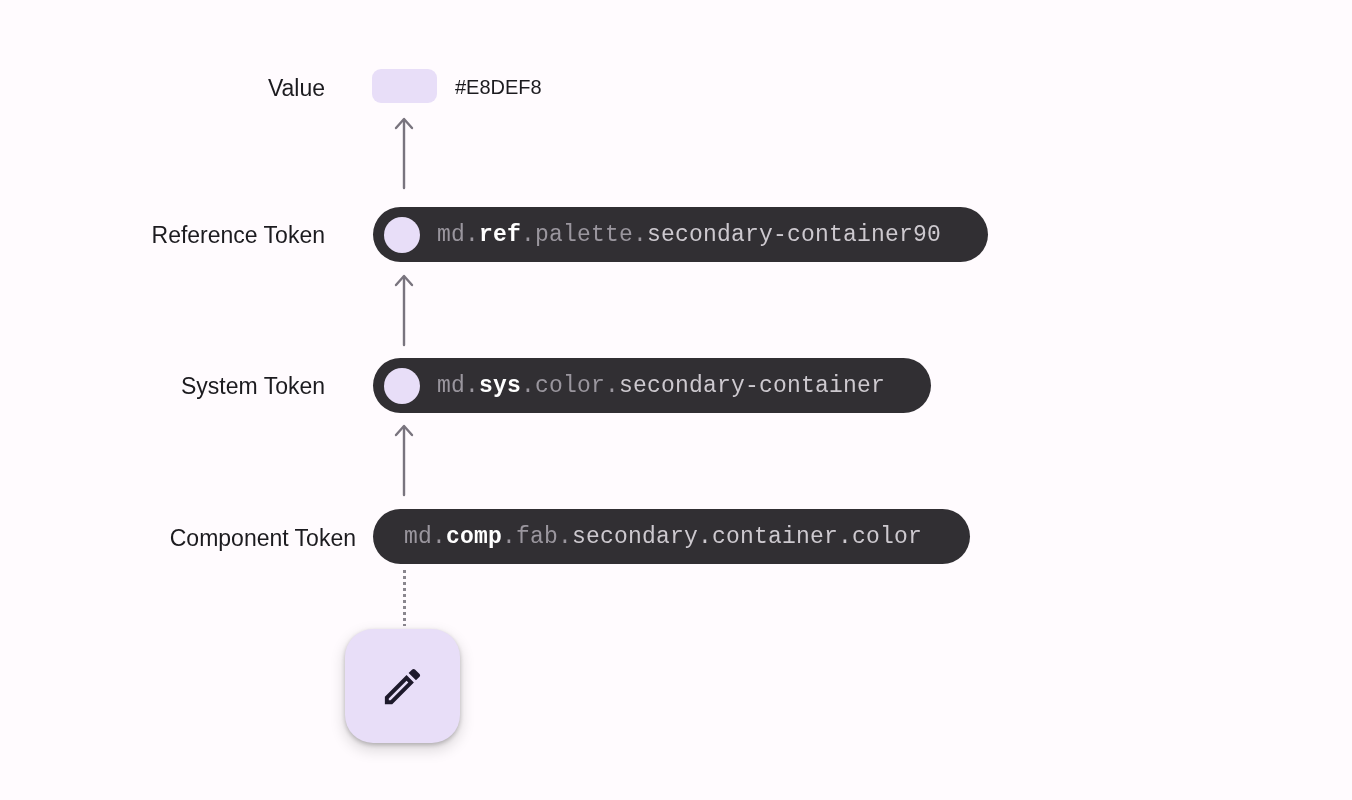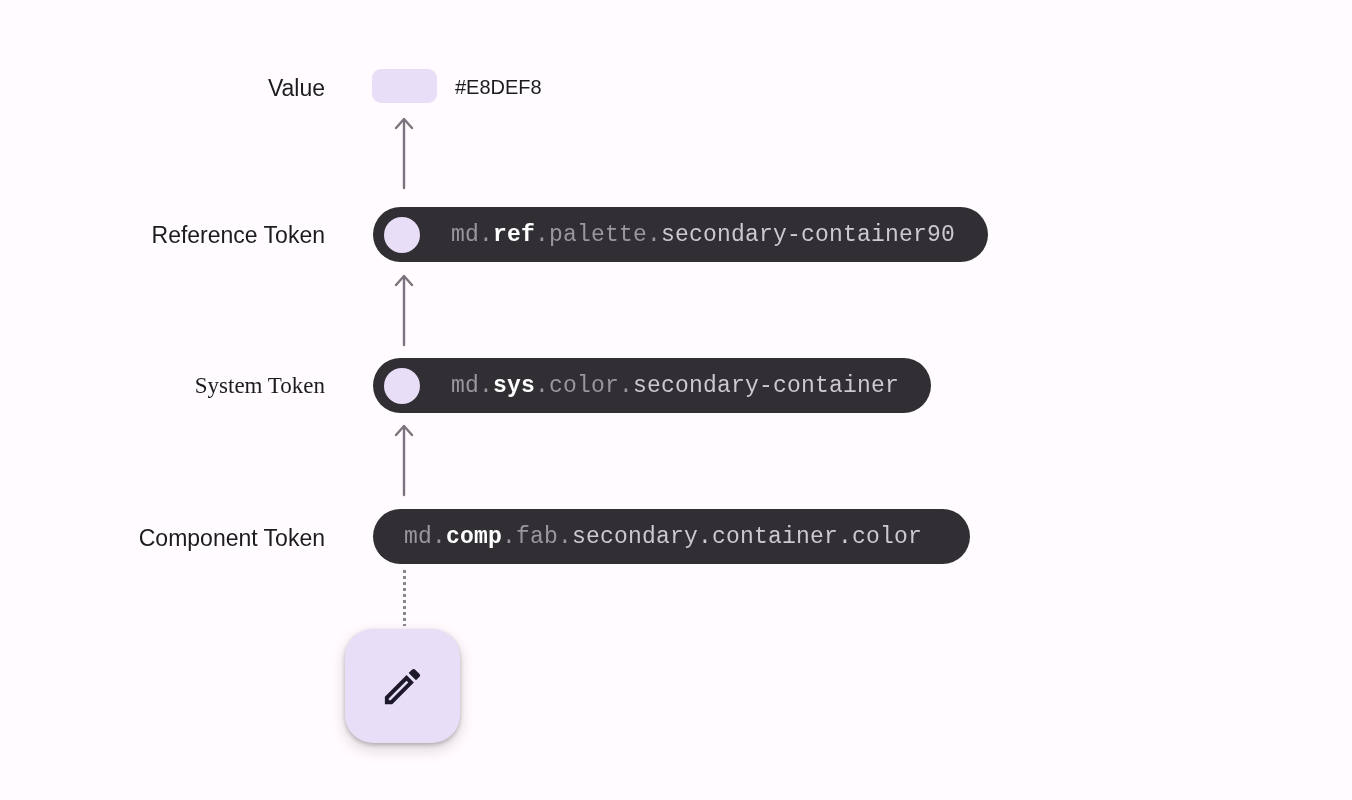--- a/index.html
+++ b/index.html
@@ -16,22 +16,22 @@
     position: absolute;
     left: 0; width: 325px;
     text-align: right;
     font-size: 23px;
     line-height: 28px;
     color: #1C1B1F;
     font-weight: 400;
   }
   .label-value      { top: 74px;  }
   .label-reference  { top: 221px; padding-left: 14px; }
-  .label-system     { top: 372px; font-family: Liberation Serif, serif; }
-  .label-component  { top: 524px; }
+  .label-system     { top: 372px; }
+  .label-component  { top: 524px; margin-left: 31px; }
 
   .value-swatch {
     position: absolute;
     left: 372px; top: 69px;
     width: 65px; height: 34px;
     border-radius: 9px;
     background: #E8DEF8;
   }
   .value-hex {
     position: absolute;
@@ -42,21 +42,20 @@
   }
 
   .token-pill {
     position: absolute;
     height: 55px;
     border-radius: 28px;
     background: #312F33;
     display: flex;
     align-items: center;
     white-space: nowrap;
-    gap: 14px;
   }
   .pill-reference { left: 373px; top: 207px; width: 615px; }
   .pill-system    { left: 373px; top: 358px; width: 558px; }
   .pill-component { left: 373px; top: 509px; width: 597px; padding-left: 31px; }
 
   .pill-swatch-circle {
     width: 36px; height: 36px;
     border-radius: 50%;
     background: #E8DEF8;
     margin-left: 11px;

